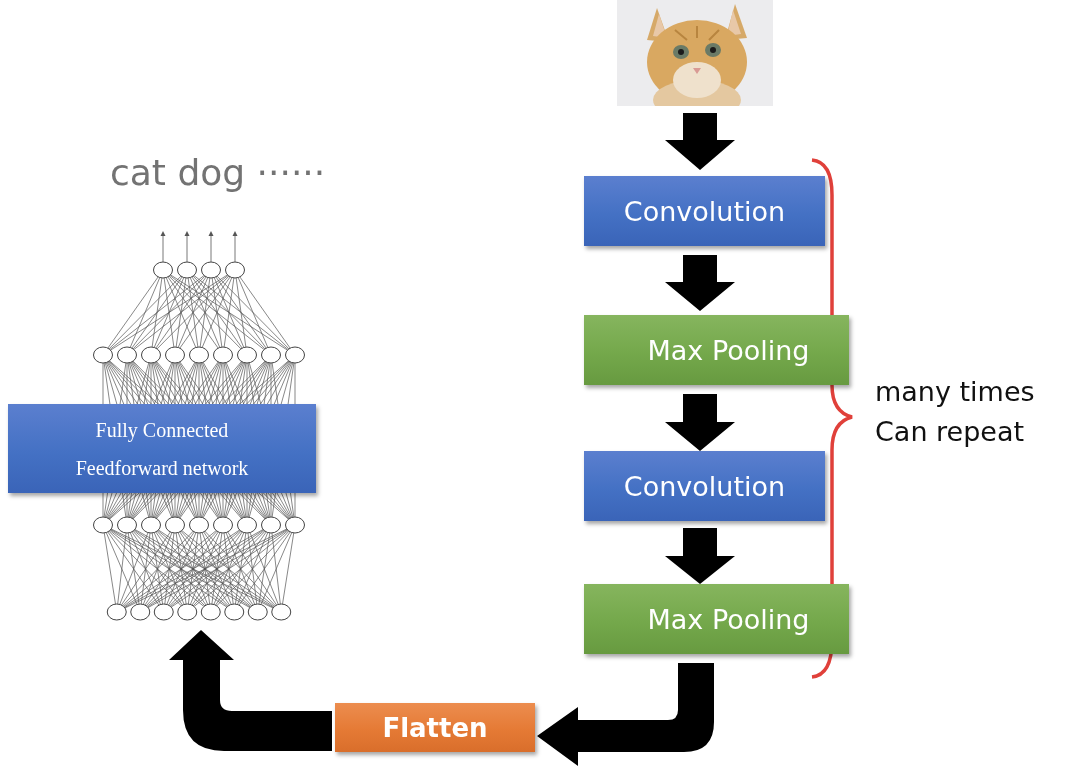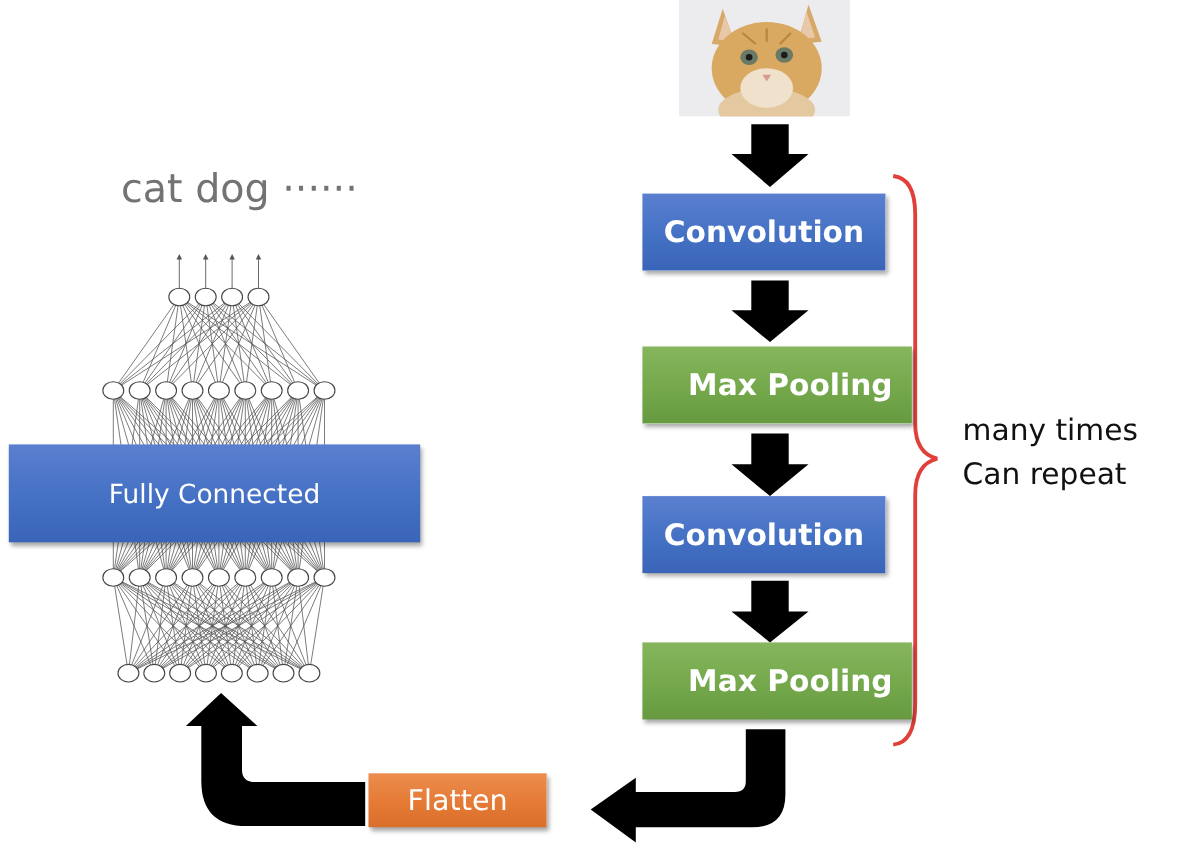--- a/index.html
+++ b/index.html
@@ -6,24 +6,24 @@
   body { width: 1080px; height: 775px; position: relative; overflow: hidden;
          font-family: "DejaVu Sans", sans-serif; }
   .abs { position: absolute; }
   .box {
     position: absolute; display: flex; align-items: center; justify-content: center;
     color: #ffffff; text-align: center; box-shadow: 2px 3px 4px rgba(0,0,0,0.35);
   }
   .conv { background: linear-gradient(to bottom, #5b7fcf 0%, #4471c4 55%, #3a64b8 100%); }
   .pool { background: linear-gradient(to bottom, #86b55e 0%, #74a84b 55%, #679a40 100%); padding-left: 24px; }
   .flat { background: linear-gradient(to bottom, #ec8d4f 0%, #e57a35 55%, #d96e2b 100%); }
-  .stage { left: 584px; width: 221px; height: 70px; font-size: 27px; font-weight: bold; }
-  #fc-box { left: 8px; top: 404px; width: 374px; height: 89px; font-size: 24px; line-height: 38px;
-            flex-direction: column; }
-  #flatten-box { left: 335px; top: 703px; width: 162px; height: 49px; font-size: 26px; }
+  .stage { left: 584px; width: 241px; height: 70px; font-size: 27px; }
+  #fc-box { left: 8px; top: 404px; width: 308px; height: 89px; font-size: 20px; line-height: 38px;
+            flex-direction: column; font-family: Liberation Serif, serif; }
+  #flatten-box { left: 335px; top: 703px; width: 200px; height: 49px; font-size: 26px; font-weight: bold; }
   #classes-label { left: 110px; top: 152px; font-size: 36px; color: #737373; white-space: nowrap; }
   #repeat-label { left: 875px; top: 372px; font-size: 27px; line-height: 40px; color: #111; }
   #cat-photo { left: 617px; top: 0px; width: 156px; height: 106px; }
   svg { position: absolute; left: 0; top: 0; }
 </style>
 </head>
 <body>
 
 <svg id="canvas" width="1080" height="775">
   <g id="nn-edges">
@@ -310,15 +310,16 @@
   <div>many times</div>
   <div>Can repeat</div>
 </div>
 
 <div id="flatten-box" class="box flat">
   <span>Flatten</span>
 </div>
 
 <div id="fc-box" class="box conv">
   <div>Fully Connected</div>
+  <div>Feedforward network</div>
 </div>
 
 <div id="classes-label" class="abs">cat dog ······</div>
 
 </body></html>

